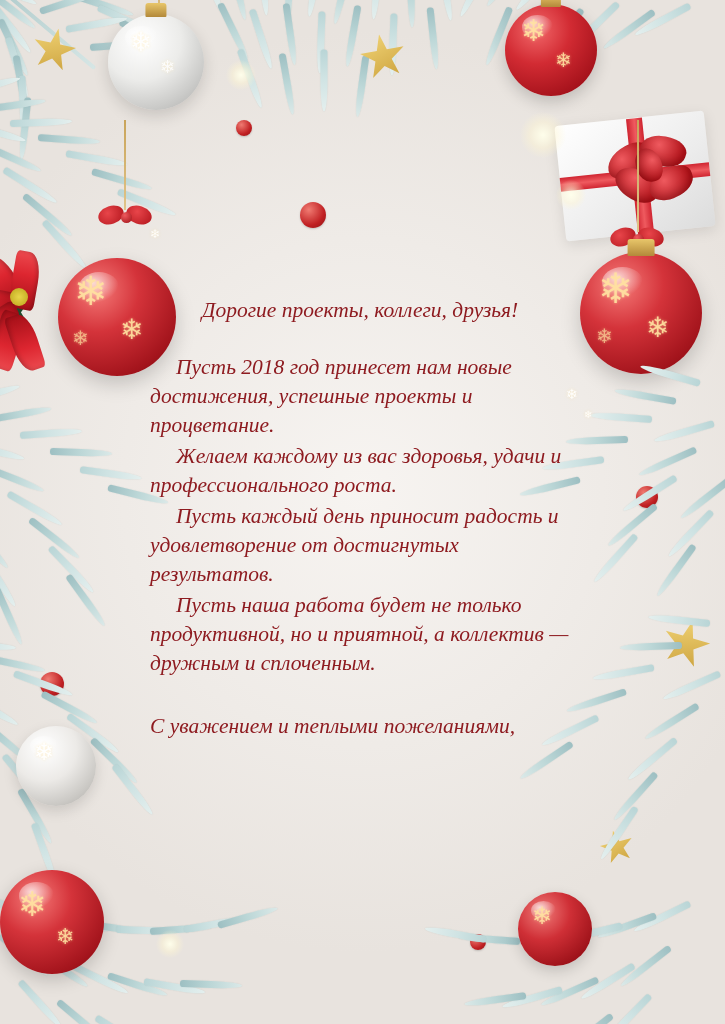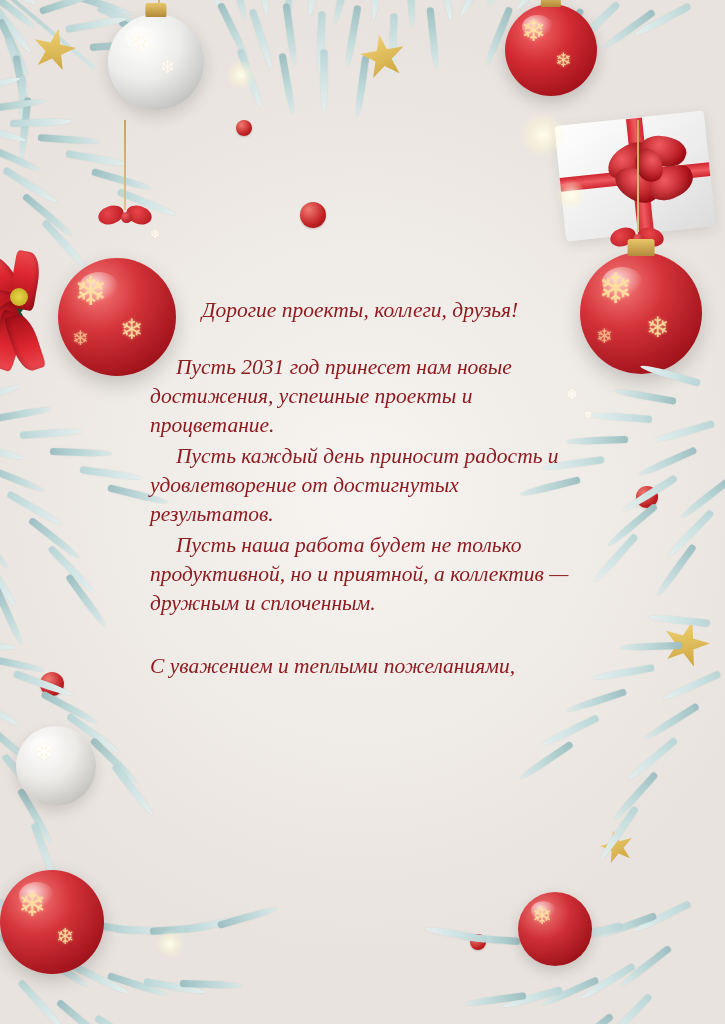--- a/index.html
+++ b/index.html
@@ -566,21 +566,22 @@
   <div class="glow" style="left:556px; top:180px; width:30px; height:30px;"></div>
   <div class="glow" style="left:226px; top:60px; width:30px; height:30px;"></div>
   <div class="glow" style="left:156px; top:930px; width:28px; height:28px;"></div>
 
   <div class="snowflake" style="left:566px; top:388px; font-size:14px; color:rgba(255,255,255,.95);">❄</div>
   <div class="snowflake" style="left:584px; top:410px; font-size:10px; color:rgba(255,255,255,.9);">❄</div>
   <div class="snowflake" style="left:150px; top:228px; font-size:12px; color:rgba(255,255,255,.9);">❄</div>
 
   <div class="message">
     <div class="greet-1">Дорогие проекты, коллеги, друзья!</div>
-    <p class="para">Пусть 2031 год принесет нам новые достижения, успешные проекты и процветание.</p>
+    <p class="para">Пусть 2018 год принесет нам новые достижения, успешные проекты и процветание.</p>
+    <p class="para">Желаем каждому из вас здоровья, удачи и профессионального роста.</p>
     <p class="para">Пусть каждый день приносит радость и удовлетворение от достигнутых результатов.</p>
     <p class="para">Пусть наша работа будет не только продуктивной, но и приятной, а коллектив — дружным и сплоченным.</p>
     <div class="sign">
       <div>С уважением и теплыми пожеланиями,</div>
     </div>
   </div>
 
 
 </div>
 

